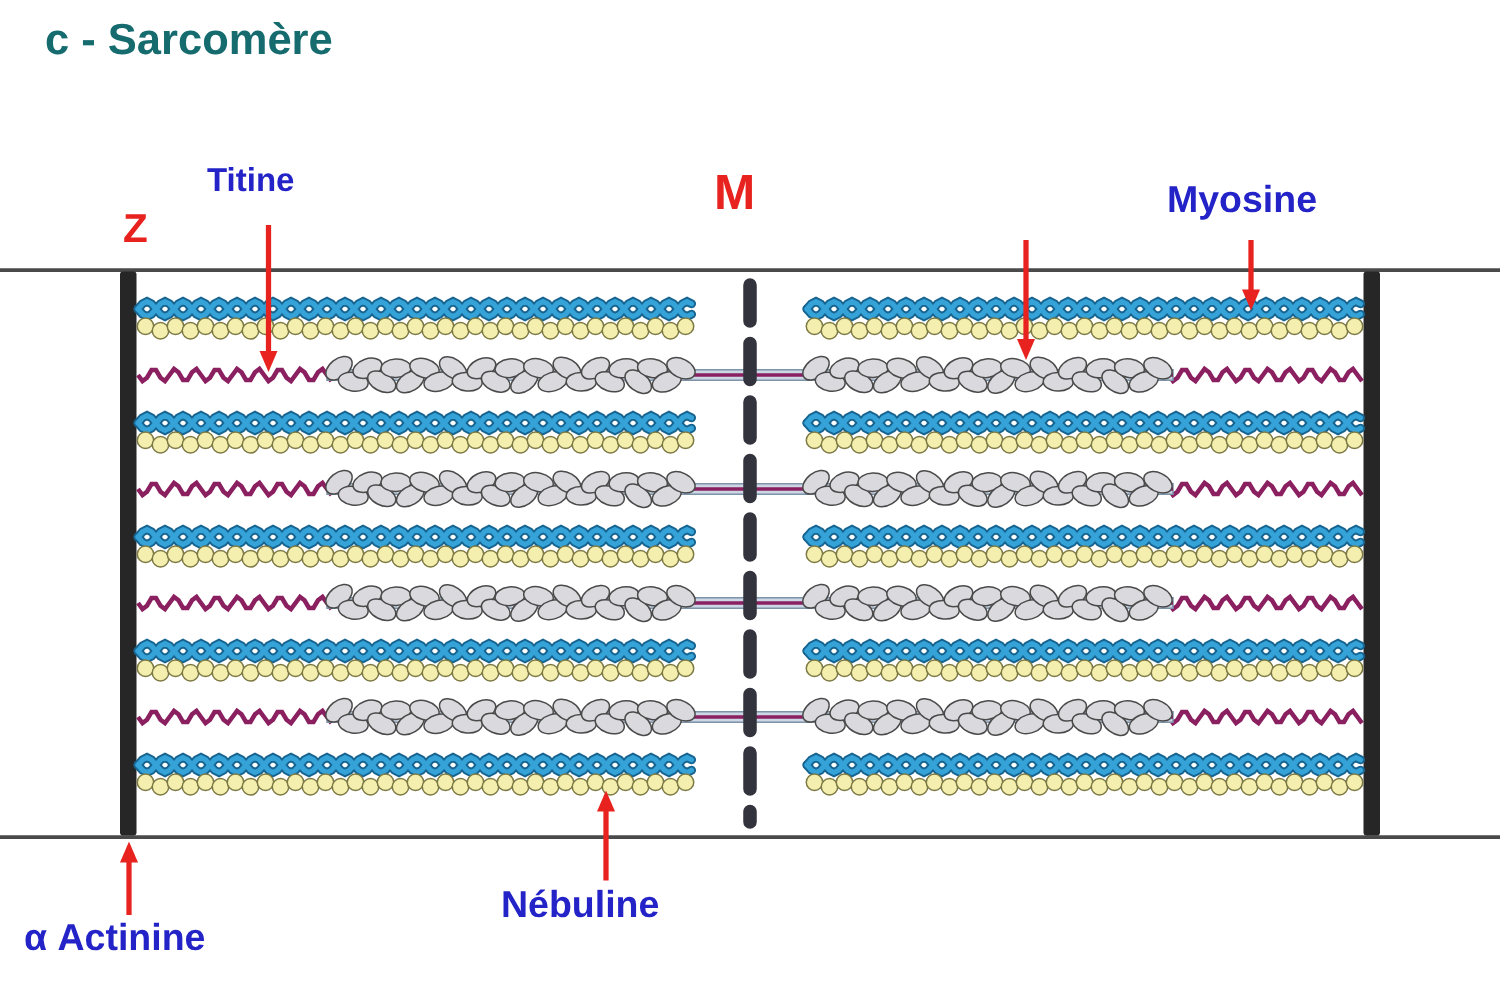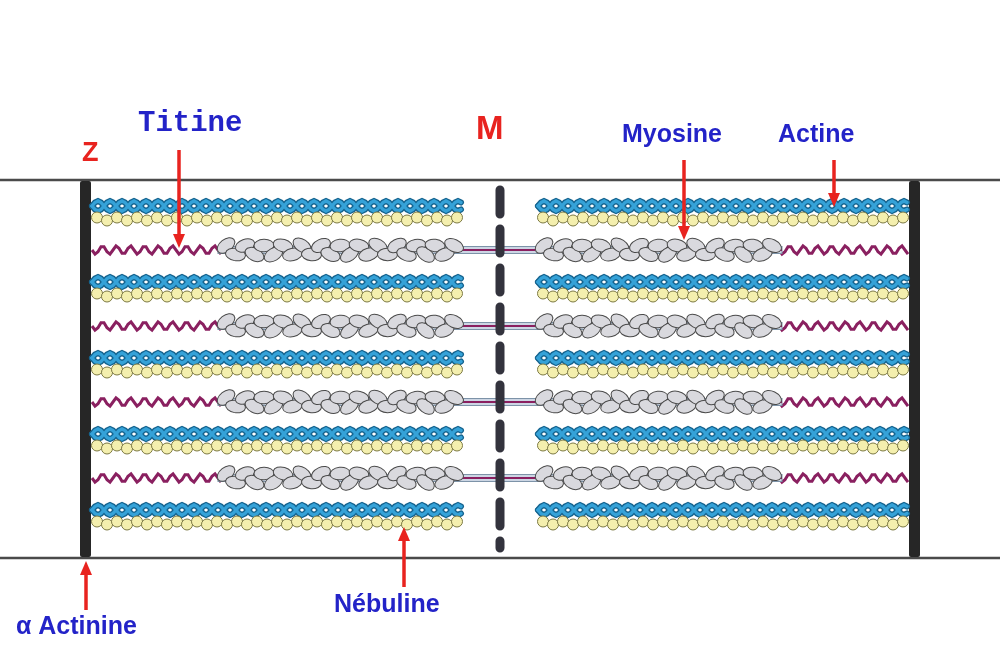--- a/index.html
+++ b/index.html
@@ -683,28 +683,28 @@
       <g>
         <line x1="404" y1="587" x2="404" y2="538" stroke="#e8231f" stroke-width="3.5"></line>
         <polygon points="404,527 398.0,541.0 410.0,541.0" fill="#e8231f"></polygon>
       </g>
       <g>
         <line x1="86" y1="610" x2="86" y2="572" stroke="#e8231f" stroke-width="3.5"></line>
         <polygon points="86,561 80.0,575.0 92.0,575.0" fill="#e8231f"></polygon>
       </g>
     </svg>
 
-
-  <div class="lbl lbl-blue" style="left: 138px; top: 108px; font-size: 29px; color: rgb(35, 35, 200); font-family: Liberation Mono, monospace;">Titine</div>
+  <div class="lbl lbl-title" style="left: 30px; top: 12px; font-size: 29px; color: rgb(21, 107, 110);">c - Sarcomère</div>
+
+  <div class="lbl lbl-blue" style="left: 138px; top: 108px; font-size: 22px; color: rgb(35, 35, 200);">Titine</div>
 
   <div class="lbl lbl-red" style="left: 82px; top: 138px; font-size: 27px; color: rgb(232, 35, 31);">Z</div>
 
   <div class="lbl lbl-red" style="left: 476px; top: 110px; font-size: 33px; color: rgb(232, 35, 31);">M</div>
 
-  <div class="lbl lbl-blue" style="left: 622px; top: 120px; font-size: 25px; color: rgb(35, 35, 200);">Myosine</div>
-
-  <div class="lbl lbl-blue" style="left: 778px; top: 120px; font-size: 25px; color: rgb(35, 35, 200);">Actine</div>
+
+  <div class="lbl lbl-blue" style="left: 778px; top: 120px; font-size: 25px; color: rgb(35, 35, 200);">Myosine</div>
 
   <div class="lbl lbl-blue" style="left: 16px; top: 612px; font-size: 25px; color: rgb(35, 35, 200);">α Actinine</div>
 
   <div class="lbl lbl-blue" style="left: 334px; top: 590px; font-size: 25px; color: rgb(35, 35, 200);">Nébuline</div>
 
 </div>
 
 </body></html>

